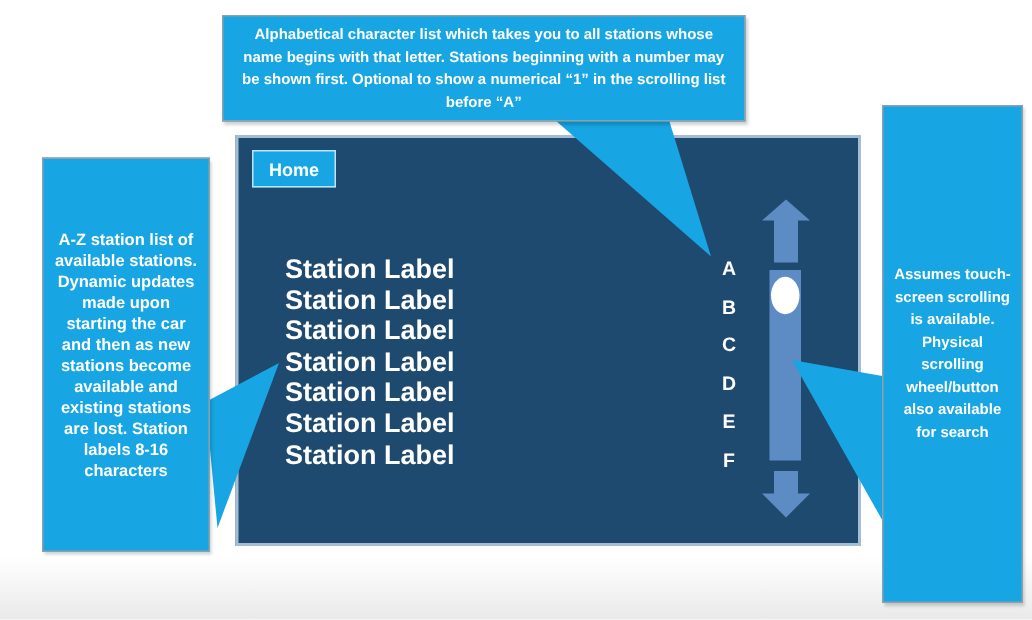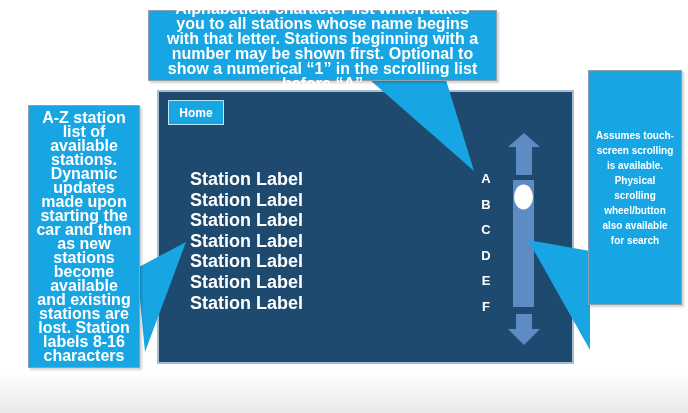--- a/index.html
+++ b/index.html
@@ -18,23 +18,23 @@
     position:absolute;
     background:#17a5e3;
     border:1px solid #8fa0ad;
     box-shadow:1.5px 2px 2px rgba(0,0,0,0.18);
     color:#ffffff;
     font-weight:bold;
     text-align:center;
     display:flex; flex-direction:column; justify-content:center;
     z-index:5;
   }
-  .callout-top   { left:148px; top:10px;  width:349px; height:71px;  font-size:16px; line-height:15px; padding:2px 10px; }
-  .callout-left  { left:28px;  top:105px; width:112px; height:263px; font-size:16px;   line-height:14px; padding:18px 7px; }
-  .callout-right { left:588px; top:70px;  width:94px;  height:235px; font-size:10px;   line-height:15px; padding:2px 6px; }
+  .callout-top   { left:148px; top:10px;  width:349px; height:71px;  font-size:10px; line-height:15px; padding:2px 10px; }
+  .callout-left  { left:28px;  top:105px; width:112px; height:263px; font-size:11px;   line-height:14px; padding:18px 7px; }
+  .callout-right { left:588px; top:70px;  width:94px;  height:332px; font-size:10px;   line-height:15px; padding:2px 6px; }
 
   
   #pointer-layer { left:0; top:0; z-index:3; pointer-events:none; }
 
   
   .screen {
     position:absolute;
     left:157px; top:90px; width:417px; height:274px;
     background:#1f4a70;
     border:2px solid #a4bdd2;

